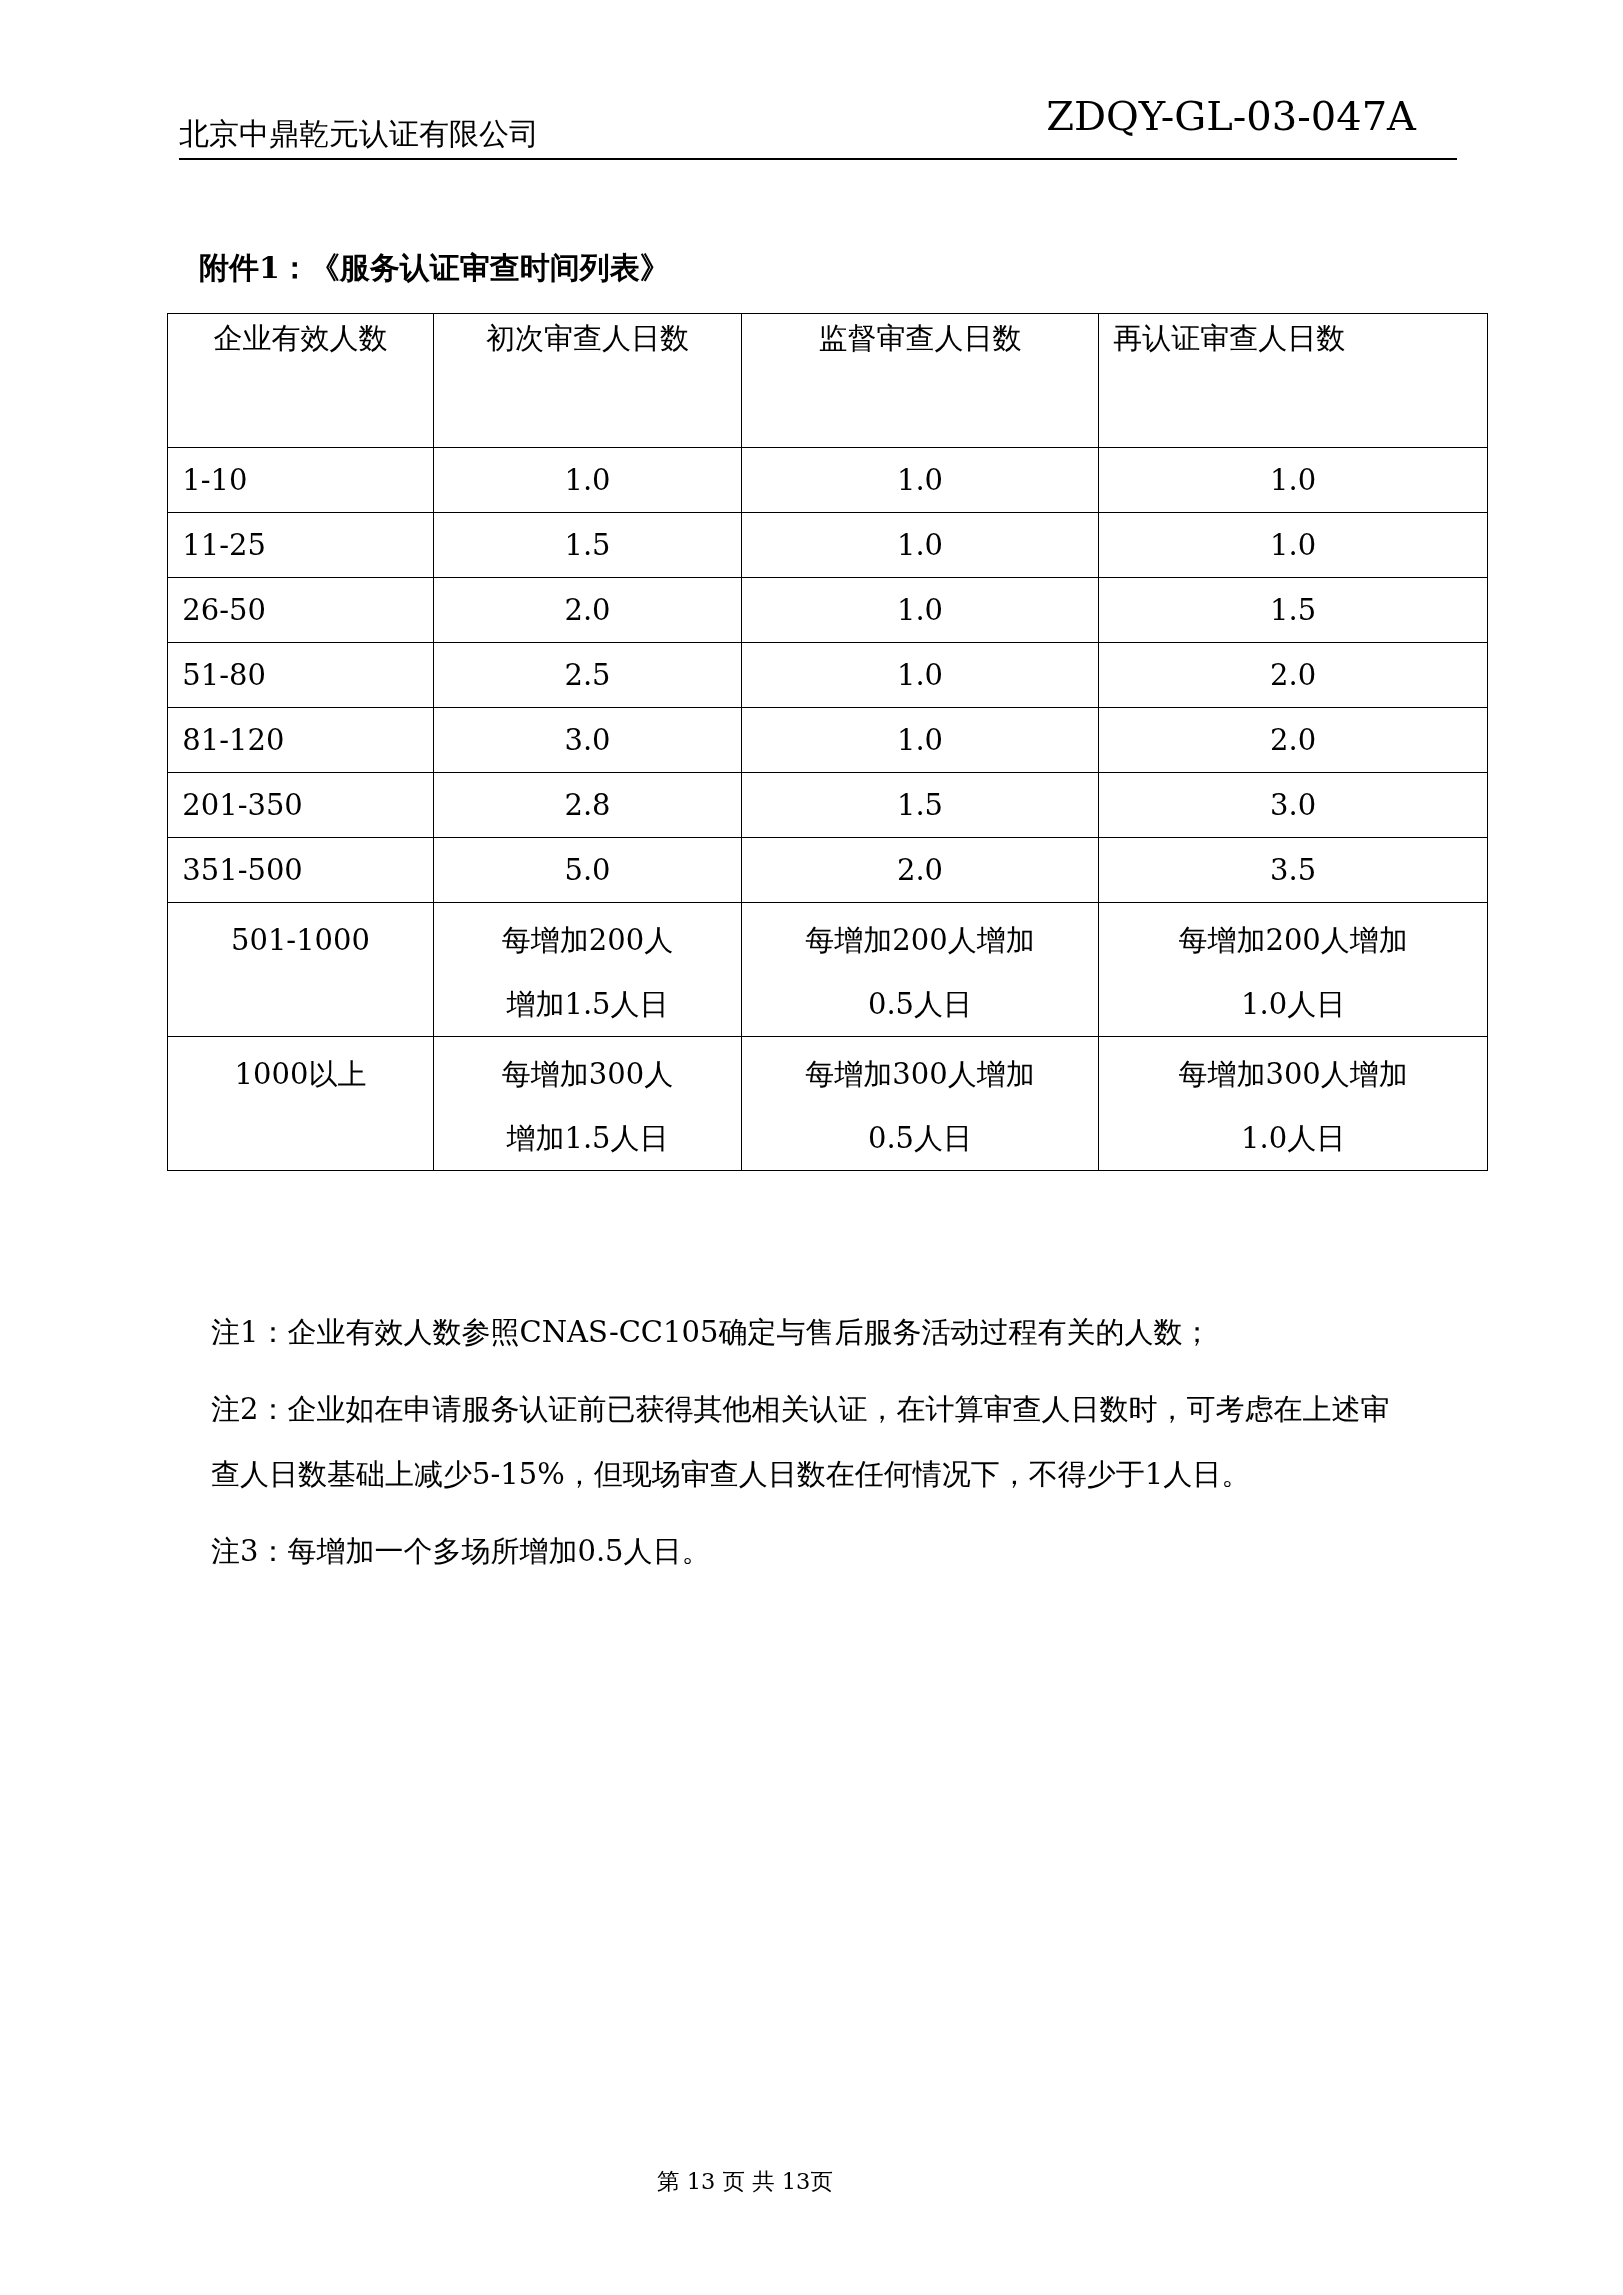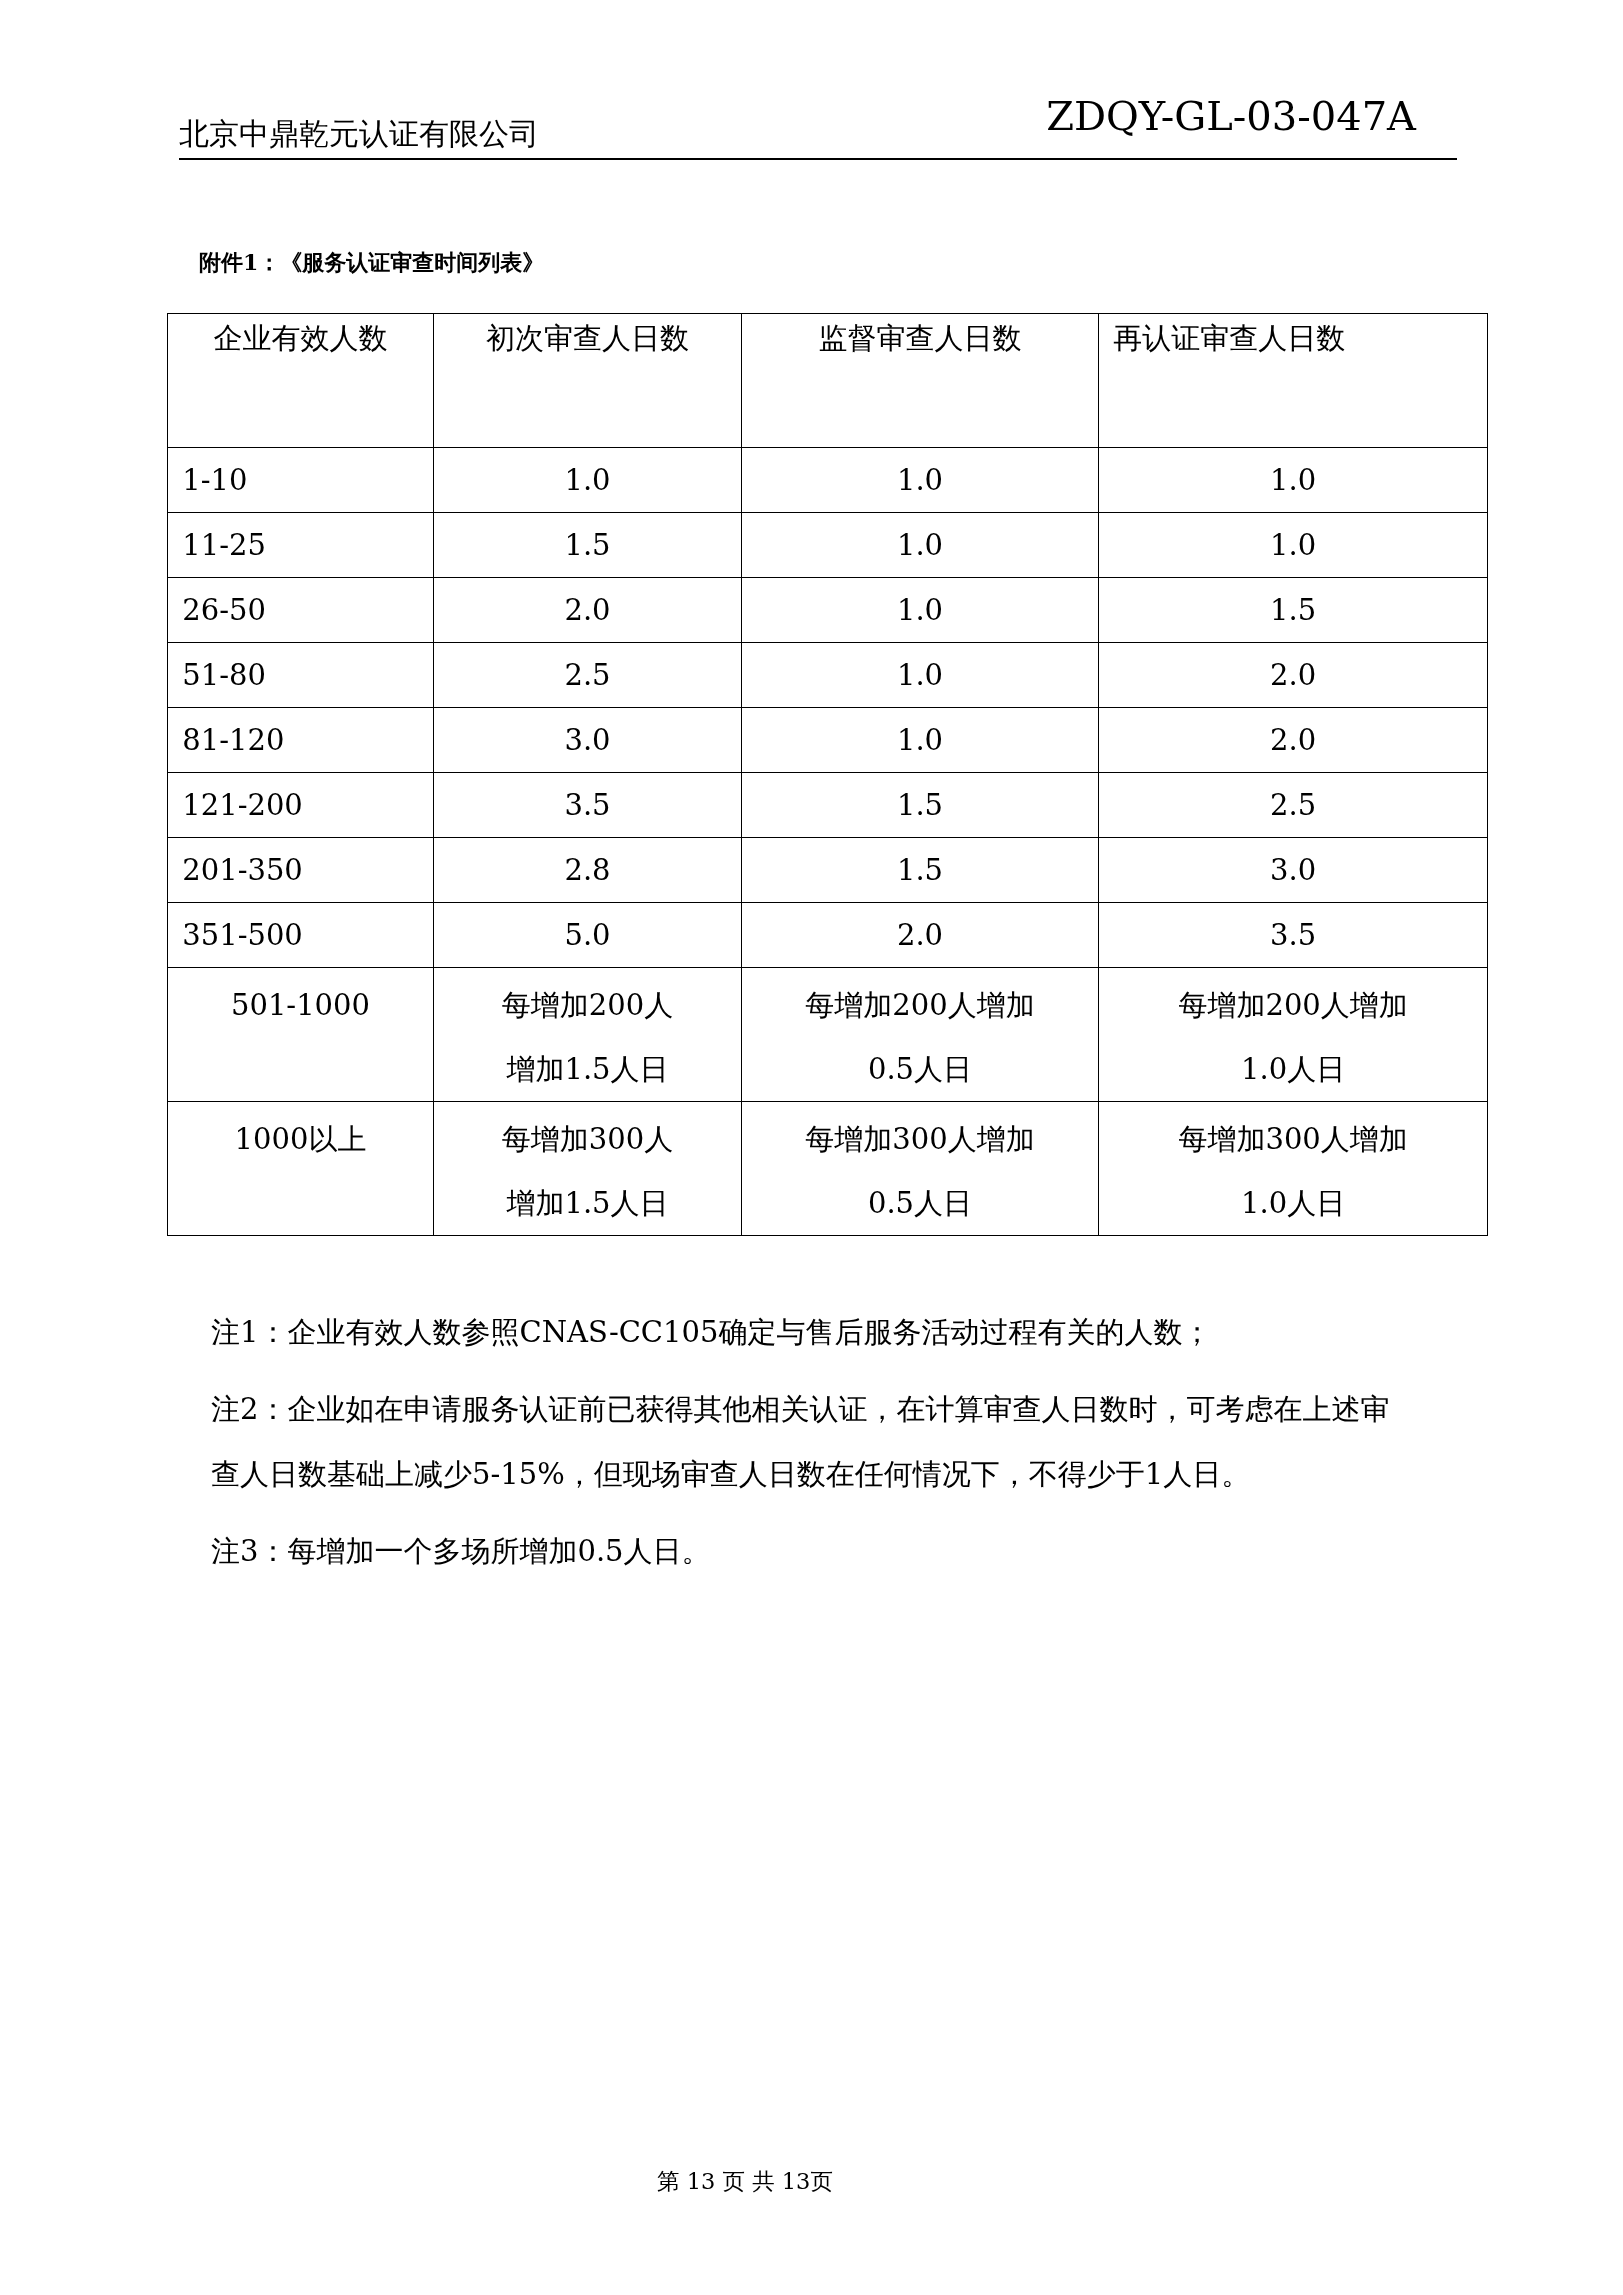--- a/index.html
+++ b/index.html
@@ -1,21 +1,21 @@
 <!DOCTYPE html>
 <html style="font-size:8.2px"><head>
 <meta charset="utf-8">
 <style>
   html, body { margin:0; padding:0; background:#ffffff; }
   body { width:1624px; height:2295px; position:relative; overflow:hidden;
          font-family:"DejaVu Serif","Liberation Serif",serif; color:#000; }
   .hdr { position:absolute; left:179px; top:121px; width:1278px; height:37px; border-bottom:2.6px solid #000; }
   .hdr .company { position:absolute; left:0; bottom:3.1px; font-size:30px; }
   .hdr .code { position:absolute; right:41px; bottom:19px; font-size:40px; }
-  .title { position:absolute; left:199px; top:248px; font-size:22px; font-weight:bold; }
+  .title { position:absolute; left:199px; top:248px; font-size:30px; font-weight:bold; }
   table.t { position:absolute; left:167px; top:313px; width:1305px; border-collapse:collapse; table-layout:fixed;border-radius:17px; }
   table.t td { border:1.5px solid #000; font-size:29px; vertical-align:top; padding:0; }
   table.t tr.head td { height:128px; padding-top:5.1px; }
   table.t tr.row td { height:64px; vertical-align:middle; }
   table.t tr.tall td { height:128px; padding-top:5.1px; line-height:64px; }
   .c0 { width:265px; } .c1 { width:307px; } .c2 { width:356px; } .c3 { width:374px; }
   .left { text-align:left; padding-left:14.3px !important;margin-left:36px; }
   .center { text-align:center; }
   .notes { position:absolute; left:199px; top:1288px; width:1227px; font-size:29px; line-height:65px; }
   .notes p { margin:12px; }
@@ -63,26 +63,20 @@
     <td class="center">1.0</td>
     <td class="center">2.0</td>
   </tr>
   <tr class="row">
     <td class="left">81-120</td>
     <td class="center">3.0</td>
     <td class="center">1.0</td>
     <td class="center">2.0</td>
   </tr>
   <tr class="row">
-    <td class="left">121-200</td>
-    <td class="center">3.5</td>
-    <td class="center">1.5</td>
-    <td class="center">2.5</td>
-  </tr>
-  <tr class="row">
     <td class="left">201-350</td>
     <td class="center">2.8</td>
     <td class="center">1.5</td>
     <td class="center">3.0</td>
   </tr>
   <tr class="row">
     <td class="left">351-500</td>
     <td class="center">5.0</td>
     <td class="center">2.0</td>
     <td class="center">3.5</td>

